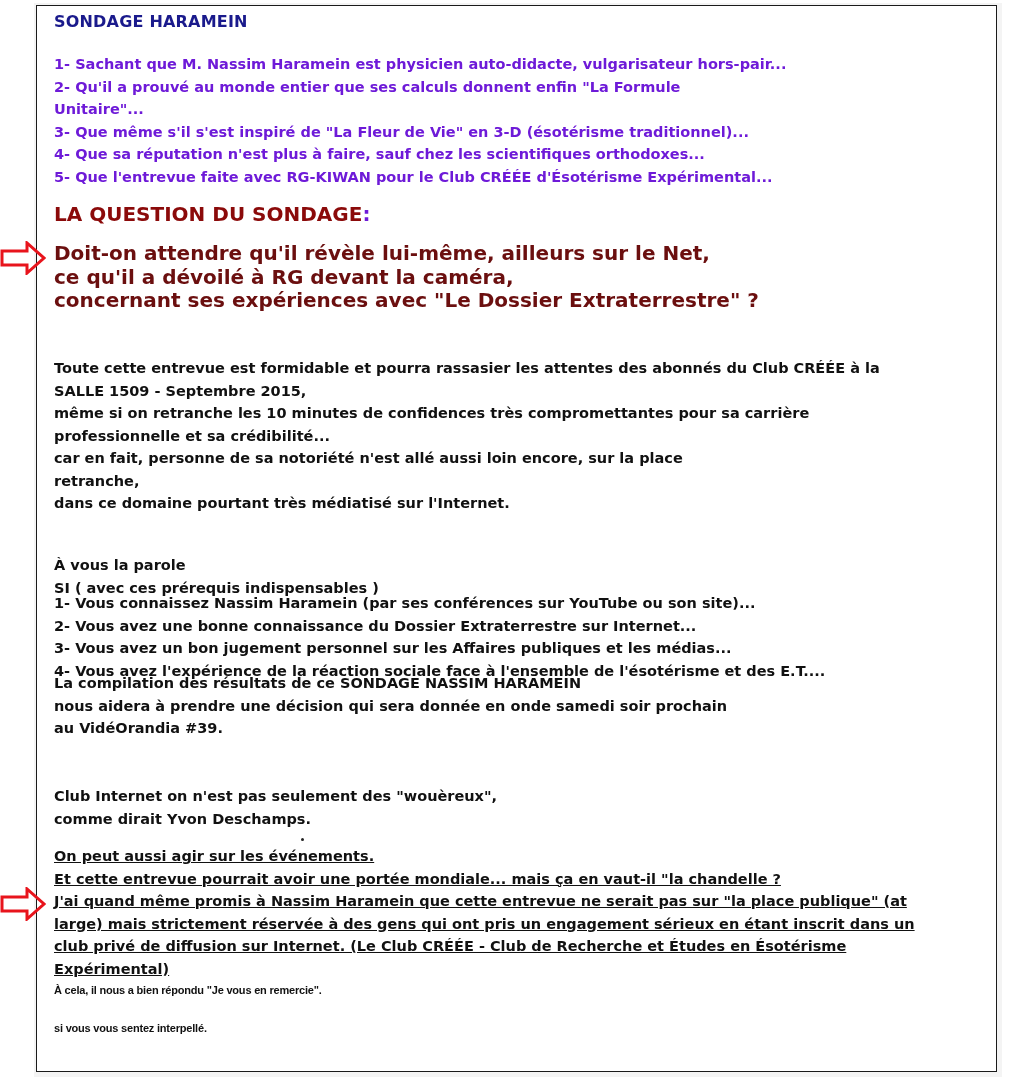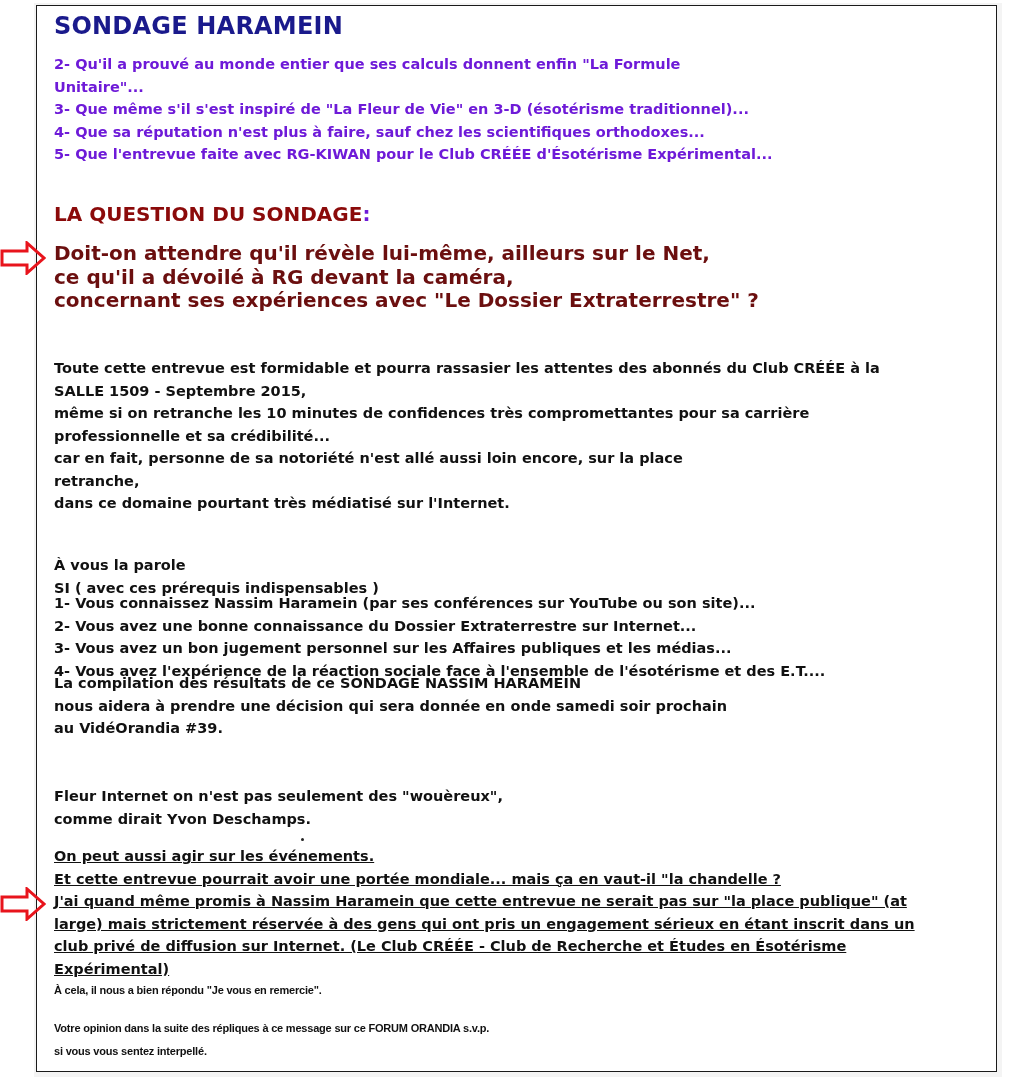--- a/index.html
+++ b/index.html
@@ -8,39 +8,40 @@
     font-family:"DejaVu Sans", "Liberation Sans", sans-serif;
   }
   .frame-bg {
     position:absolute; left:34px; top:3px; width:968px; height:1074px; background:#f4f4f4;
   }
   .frame {
     position:absolute; left:36px; top:5px; width:961px; height:1067px;
     border:1px solid #1a1a1a; background:#ffffff; box-sizing:border-box;
   }
   .t { position:absolute; left:54px; white-space:nowrap; font-weight:bold; }
-  .title { top:12px; font-size:24px; color:#1a1a8c; letter-spacing:0.2px; }
+  .title { top:12px; font-size:16px; color:#1a1a8c; letter-spacing:0.2px; }
   .purple { color:#6e1ad8; font-size:14.5px; line-height:22.5px; }
   .heading-q { top:202px; font-size:20px; color:#8b0a0a; }
   .heading-q .colon { color:#6e1ad8; }
   .question { top:242px; font-size:20px; line-height:23.5px; color:#6b0f0f; }
   .black { color:#111111; font-size:14.5px; line-height:22.5px; }
   .narrow { font-family:"Liberation Sans", sans-serif; font-size:11px; line-height:22.5px; color:#111; letter-spacing:-0.2px; }
   .arrow { position:absolute; left:0; width:46px; height:34px; }
   .dot { position:absolute; left:301px; top:838px; width:3px; height:3px; background:#222; border-radius:50%; }
 </style>
 </head>
 <body>
 
 <div class="frame-bg"></div>
 <div class="frame"></div>
 
 <div class="t title">SONDAGE HARAMEIN</div>
 
 <div class="t purple" style="top:53px;">
+  <div>1- Sachant que M. Nassim Haramein est physicien auto-didacte, vulgarisateur hors-pair...</div>
   <div>2- Qu'il a prouvé au monde entier que ses calculs donnent enfin "La Formule</div>
   <div>Unitaire"...</div>
   <div>3- Que même s'il s'est inspiré de "La Fleur de Vie" en 3-D (ésotérisme traditionnel)...</div>
   <div>4- Que sa réputation n'est plus à faire, sauf chez les scientifiques orthodoxes...</div>
   <div>5- Que l'entrevue faite avec RG-KIWAN pour le Club CRÉÉE d'Ésotérisme Expérimental...</div>
 </div>
 
 <div class="t heading-q">
   <span>LA QUESTION DU SONDAGE</span><span class="colon">:</span>
 </div>
@@ -77,21 +78,21 @@
   <div>4- Vous avez l'expérience de la réaction sociale face à l'ensemble de l'ésotérisme et des E.T....</div>
 </div>
 
 <div class="t black" style="top:672px;">
   <div>La compilation des résultats de ce SONDAGE NASSIM HARAMEIN</div>
   <div>nous aidera à prendre une décision qui sera donnée en onde samedi soir prochain</div>
   <div>au VidéOrandia #39.</div>
 </div>
 
 <div class="t black" style="top:785px;">
-  <div>Fleur Internet on n'est pas seulement des "wouèreux",</div>
+  <div>Club Internet on n'est pas seulement des "wouèreux",</div>
   <div>comme dirait Yvon Deschamps.</div>
 </div>
 
 <div class="dot"></div>
 
 <svg class="arrow" style="top:887px;" viewBox="0 0 46 34">
   <polygon points="2,10 27,10 27,2 44,17 27,32 27,24 2,24" fill="none" stroke="#e8141c" stroke-width="3"></polygon>
 </svg>
 
 <div class="t black" style="top:845px;text-decoration:underline;">
@@ -99,15 +100,14 @@
   <div>Et cette entrevue pourrait avoir une portée mondiale... mais ça en vaut-il "la chandelle ?</div>
   <div>J'ai quand même promis à Nassim Haramein que cette entrevue ne serait pas sur "la place publique" (at</div>
   <div>large) mais strictement réservée à des gens qui ont pris un engagement sérieux en étant inscrit dans un</div>
   <div>club privé de diffusion sur Internet. (Le Club CRÉÉE - Club de Recherche et Études en Ésotérisme</div>
   <div>Expérimental)</div>
 </div>
 
 <div class="t narrow" style="top:979px;">À cela, il nous a bien répondu "Je vous en remercie".</div>
 
 <div class="t narrow" style="top:1017px;">
-  <div>Votre opinion dans la suite des répliques à ce message sur ce FORUM ORANDIA s.v.p.</div>
   <div>si vous vous sentez interpellé.</div>
 </div>
 
 </body></html>

